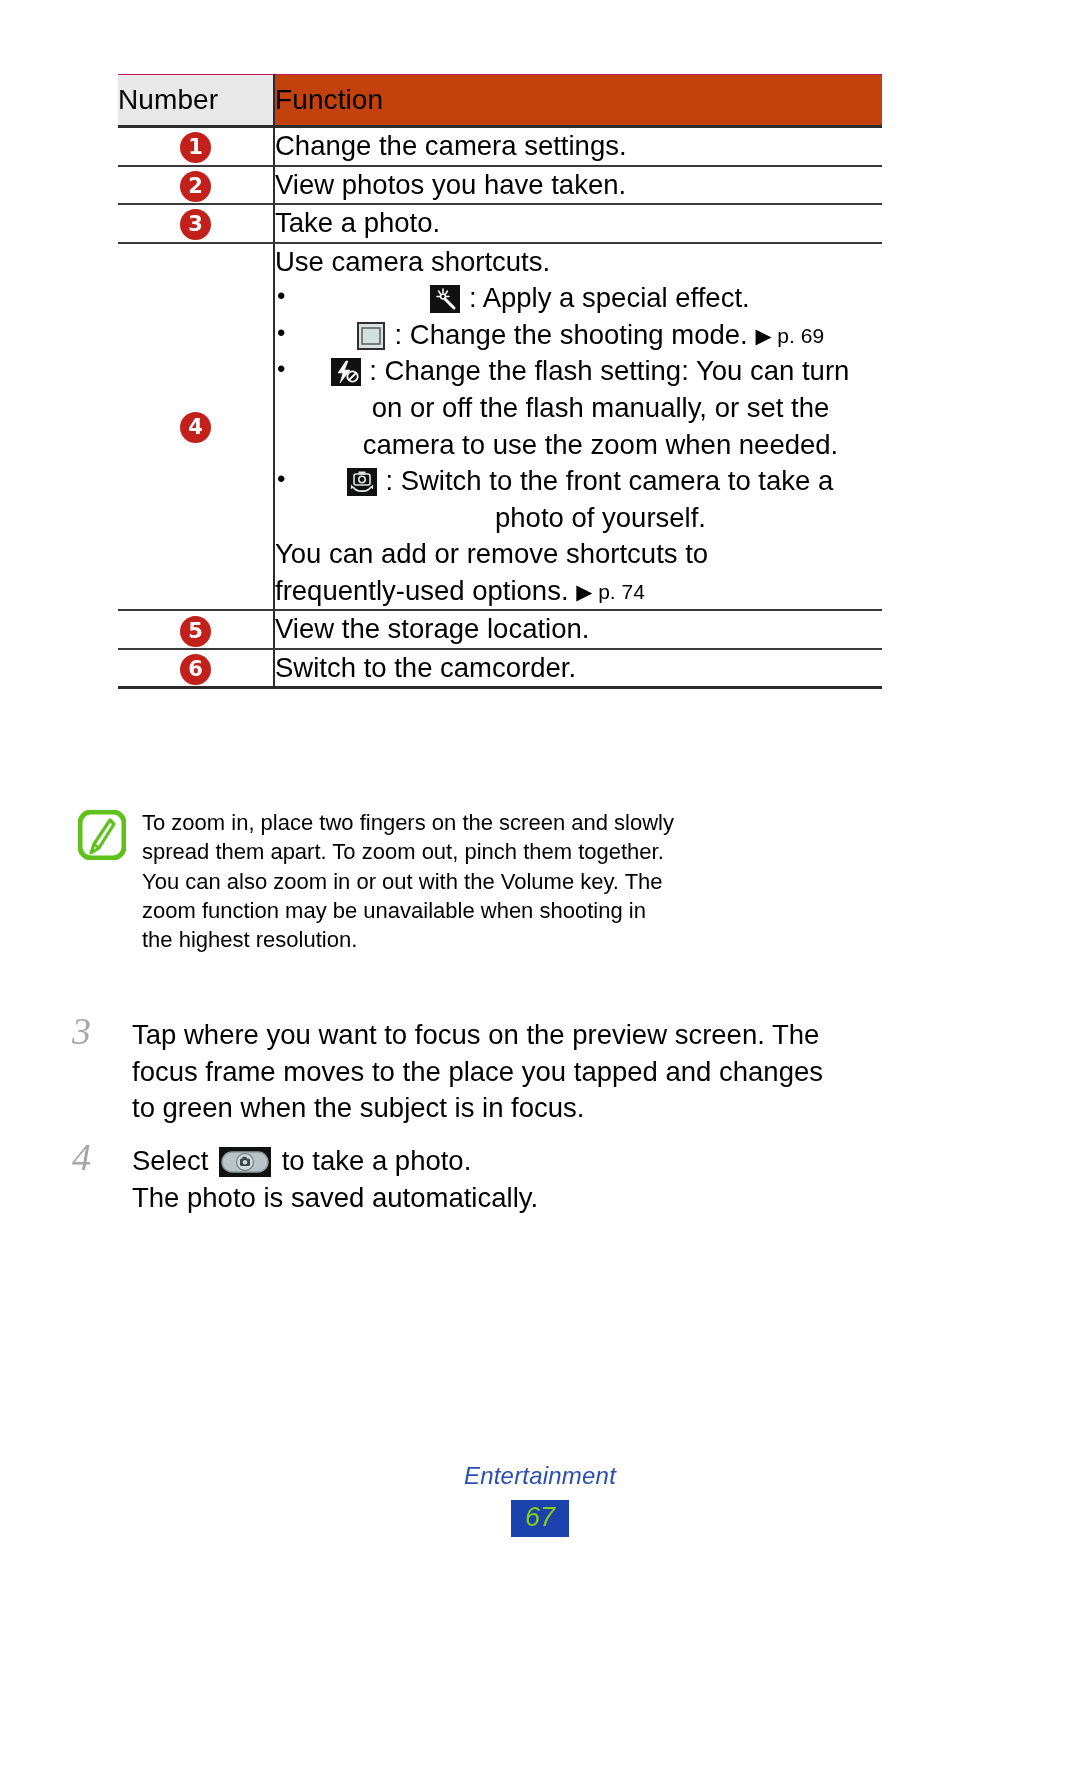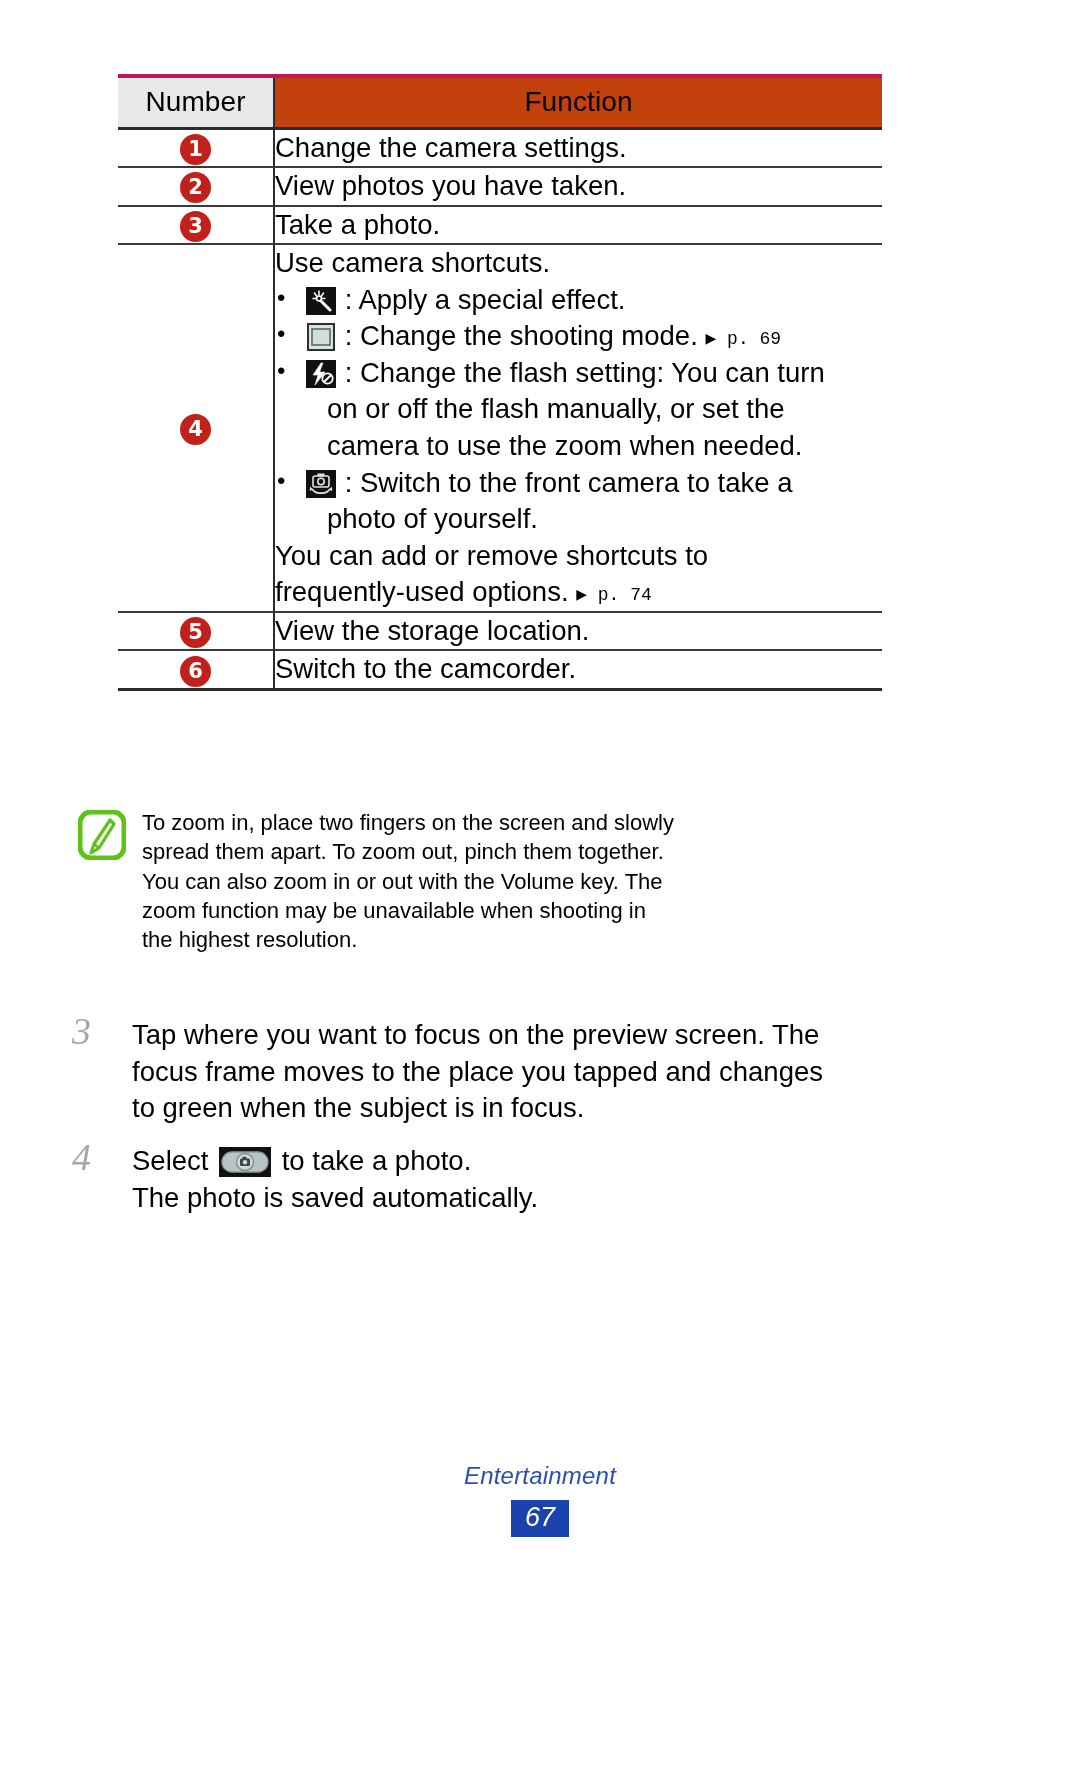--- a/index.html
+++ b/index.html
@@ -33,25 +33,25 @@
   .func-table td, .func-table th {
     vertical-align: top;
     padding: 0;
   }
 
   .col-num { width: 156px; }
   .col-fn  { width: 608px; }
 
   .thead-row th {
     height: 52px;
-    border-top: 4px solid #be185d;
+    border-top: 1px solid #be185d;
     border-bottom: 3px solid #2b2b2b;
     font-weight: normal;
     font-size: 28px;
-    text-align: center;
+    text-align: left;
     vertical-align: middle;
     letter-spacing: 0.1px;
   }
   .th-number {
     background: #e8e8e8;
     padding-left: 20px;
     border-right: 2px solid #2b2b2b;
   }
   .th-function {
     background: #c2410c;
@@ -92,23 +92,24 @@
   }
 
   
   .shortcut-list {
     list-style: none;
     margin: 0;
     padding: 0;
   }
   .shortcut-list li {
     position: relative;
-    padding-left: 30px;
+    padding-left: 22px;
     margin: 0;
     line-height: 1.33;
+    text-align: center;
   }
   .shortcut-list li::before {
     content: "\2022";
     position: absolute;
     left: 2px;
     top: 0;
     font-size: 24px;
   }
   .cont-line { padding-left: 22px; }
 
@@ -116,21 +117,21 @@
   .icn {
     display: inline-block;
     width: 30px;
     height: 28px;
     vertical-align: -6px;
     position: relative;
     margin: 0 1px;
   }
   .icn svg { display: block; width: 100%; height: 100%; }
 
-  .tri { font-size: 18px; vertical-align: 1px; font-family: Liberation Mono, monospace; }
+  .tri { font-size: 21px; vertical-align: 1px; }
 
   
   .note {
     position: absolute;
     left: 78px;
     top: 806px;
     width: 800px;
     display: flex;
     gap: 16px;
   }
@@ -191,21 +192,21 @@
   .footer-title {
     font-size: 24px;
     font-style: italic;
     color: #2a4fb0;
     letter-spacing: 0.2px;
   }
   .footer-page {
     display: inline-block;
     margin-top: 10px;
     background: #1c43ad;
-    color: #ffffff;
+    color: #84cc16;
     font-size: 27px;
     font-style: italic;
     padding: 2px 14px 4px 14px;
     line-height: 1.15;
   }
 </style>
 </head>
 <body>
 
 <div class="page">

